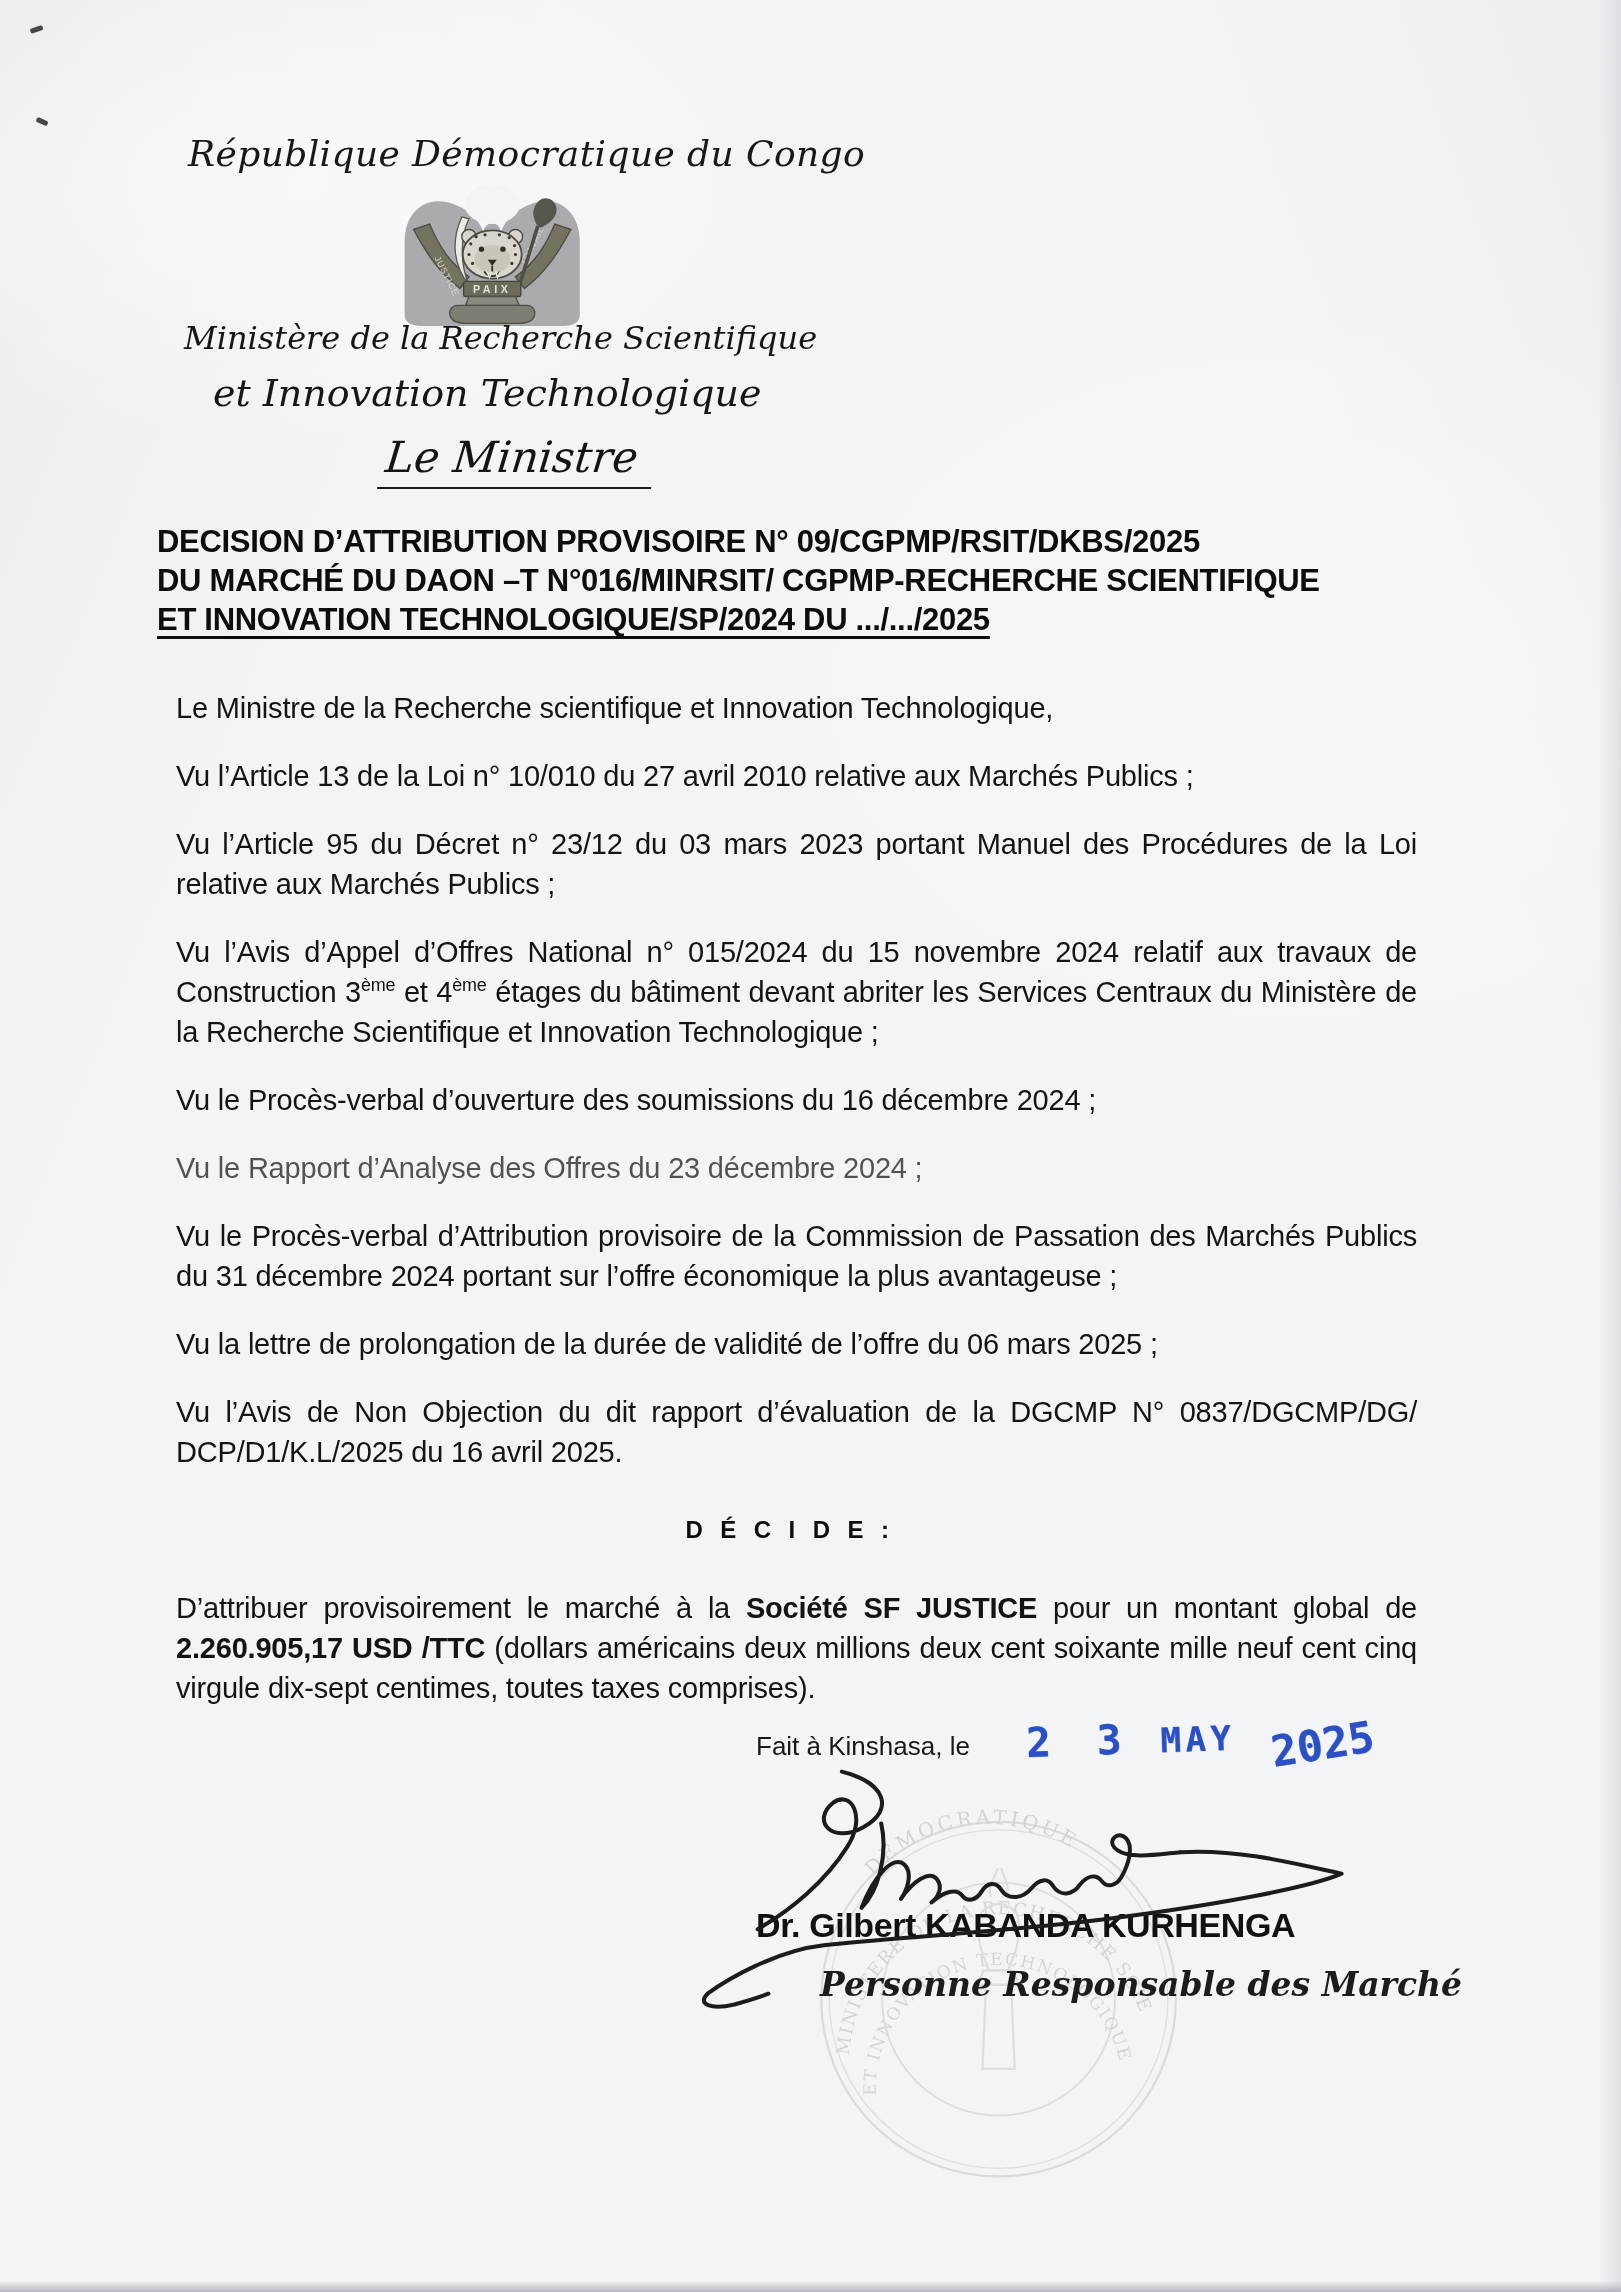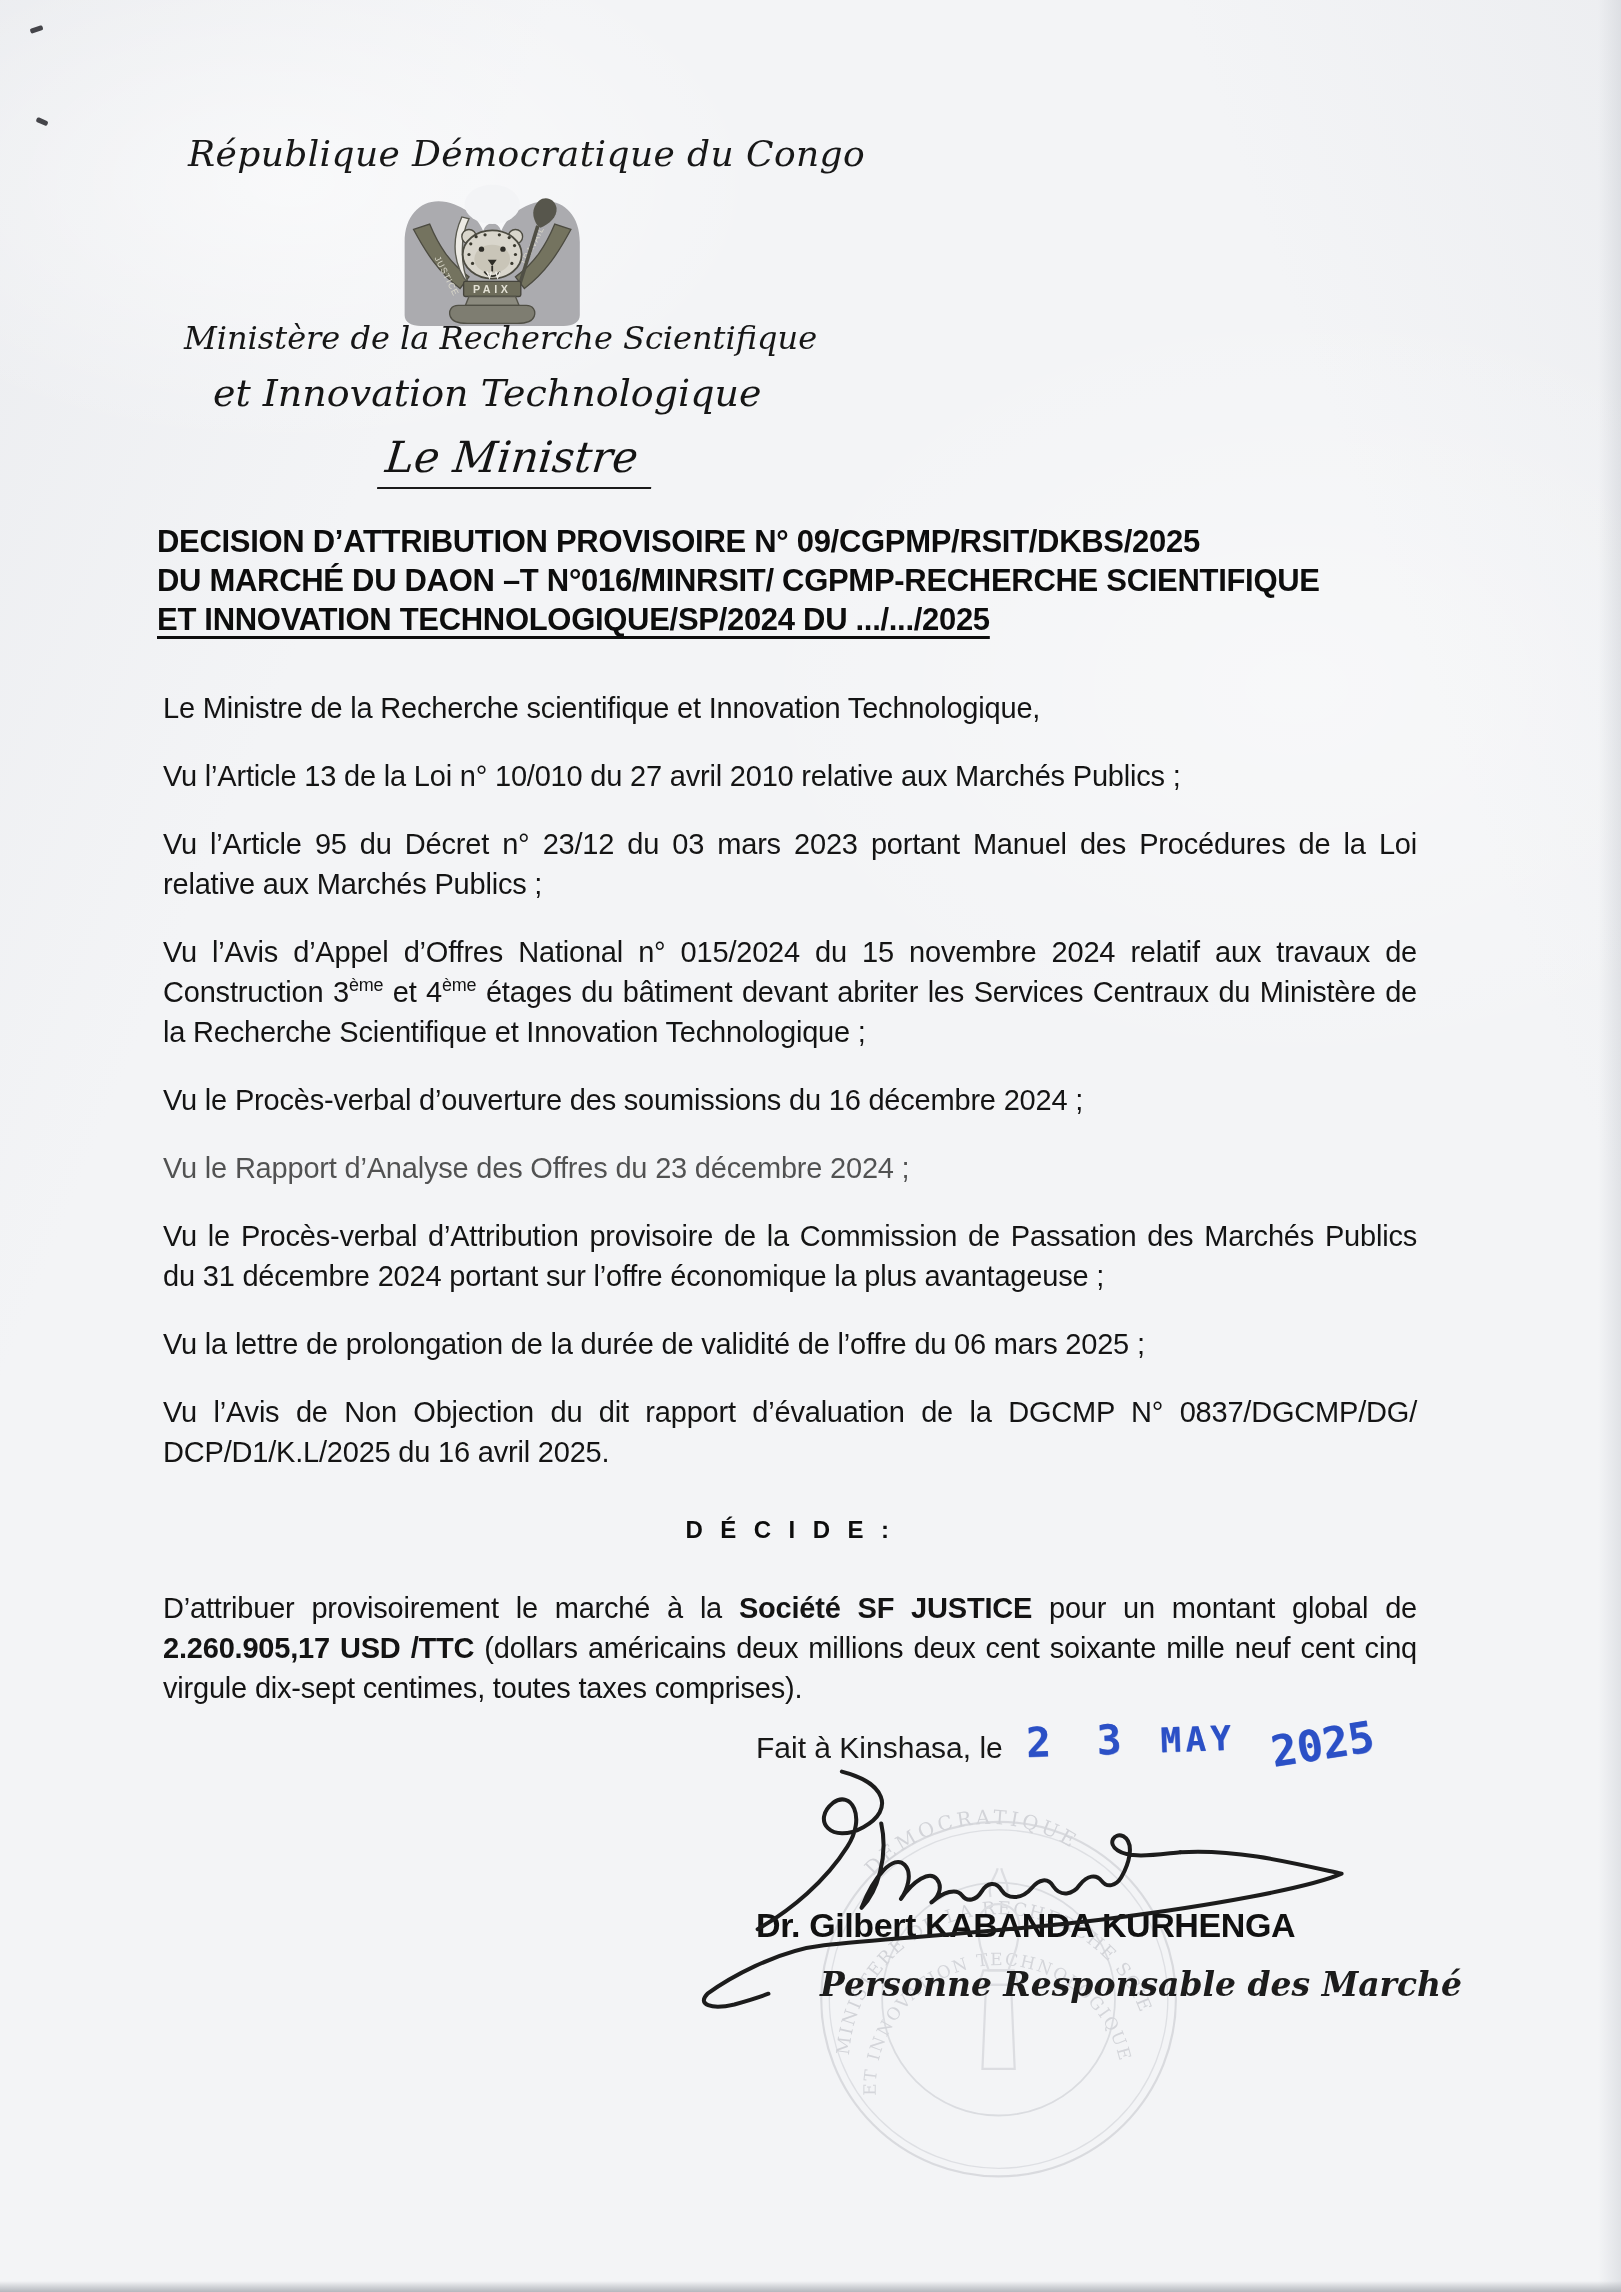--- a/index.html
+++ b/index.html
@@ -20,28 +20,28 @@
   .ministry1{left:184px;top:319px;font-family:"DejaVu Serif", serif;font-style:italic;font-size:32px;color:#161616;}
   .ministry2{left:213px;top:371px;font-family:"DejaVu Serif", serif;font-style:italic;font-size:38px;color:#161616;}
   .minister{left:380px;top:432px;font-family:"DejaVu Serif", serif;font-style:italic;font-size:43px;font-weight:500;
     color:#141414;border-bottom:2.7px solid #1a1a1a;padding:0 16px 5.4px 5.4px;transform:skewX(-6deg);}
   
   .titleblock{left:157px;top:522px;width:1308px;text-align:left;font-weight:700;font-size:31px;line-height:39px;
     font-stretch:condensed;letter-spacing:-0.3px;color:#0d0d0d;}
   .titleblock .u{text-decoration:underline;text-decoration-thickness:2.7px;text-underline-offset:6.3px;}
   
   .bodytext{left:163px;top:688px;width:1254px;font-size:29px;line-height:40px;letter-spacing:-0.2px;color:#141414;font-stretch:condensed;}
-  .bodytext p{margin:0 0 28px 0;}
+  .bodytext p{margin:0 0 28px 13px;}
   .just{text-align:justify;}
   .faded{opacity:.72;filter:blur(0.4px);}
   .decide{text-align:center;font-weight:700;font-size:24px;letter-spacing:5.4px;margin:38px 0 38px 0 !important;color:#0d0d0d;}
   .b{font-weight:700;}
   sup{font-size:.62em;line-height:0;}
   
-  .fait{left:756px;top:1731px;font-size:30px;color:#181818;font-stretch:condensed;}
+  .fait{left:756px;top:1731px;font-size:26px;color:#181818;font-stretch:condensed;}
   .stamp{left:1026px;top:1711px;color:#2b50c6;font-family:"DejaVu Sans Mono", monospace;font-weight:700;transform:rotate(-2deg);
     text-shadow:0.4px 0.4px 0 rgba(43,80,198,.45), -0.4px 0 0 rgba(43,80,198,.3);white-space:nowrap;}
   .stamp .day{font-size:41px;letter-spacing:10.7px;}
   .stamp .month{font-size:34px;margin-left:19.7px;letter-spacing:4.5px;}
   .stamp .year{display:inline-block;font-size:43px;margin-left:25px;transform:rotate(-7deg) translateY(12.5px);}
   .signame{left:756px;top:1906px;font-size:34px;font-weight:700;letter-spacing:-0.4px;color:#111;font-stretch:condensed;}
   .sigtitle{left:820px;top:1965px;font-family:"DejaVu Serif", serif;font-style:italic;font-weight:600;font-size:33px;color:#1c1c1c;}
   
   svg.layer{position:absolute;left:0;top:0;pointer-events:none;}
   .speck{position:absolute;background:#45454a;border-radius:1.8px;}

